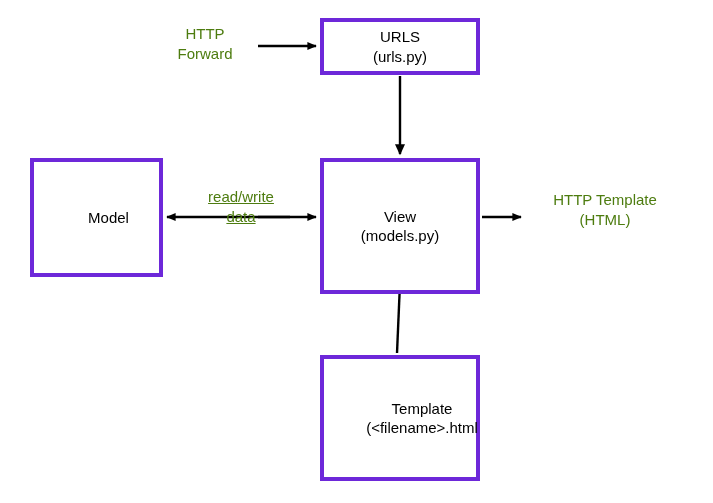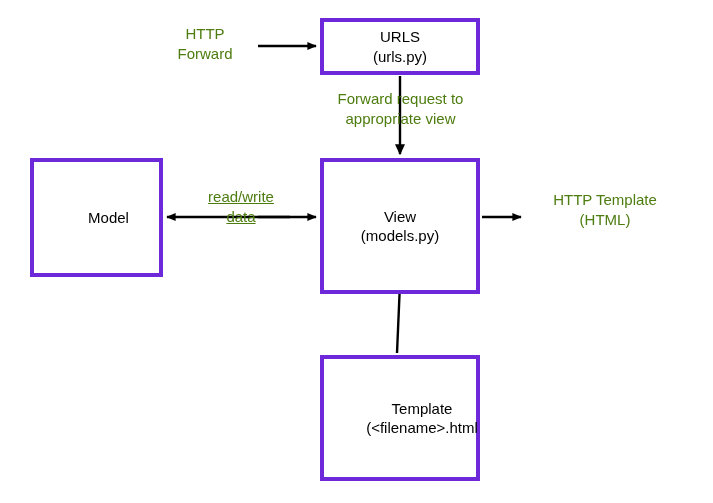--- a/index.html
+++ b/index.html
@@ -115,24 +115,20 @@
   <div class="node" style="left:320px; top:355px; width:160px; height:126px;padding-left:44px;">
     <span class="line1">Template</span>
     <span class="line2">(&lt;filename&gt;.html</span>
   </div>
 
   <div class="label" style="left:160px; top:24px; width:90px;">
     <span class="line1">HTTP</span>
     <span class="line2">Forward</span>
   </div>
 
-  <div class="label" style="left:318px; top:89px; width:165px;">
-    <span class="line1">Forward request to</span>
-    <span class="line2">appropriate view</span>
-  </div>
 
   <div class="label" style="left:196px; top:187px; width:90px;text-decoration:underline;">
     <span class="line1">read/write</span>
     <span class="line2">data</span>
   </div>
 
   <div class="label" style="left:525px; top:190px; width:160px;">
     <span class="line1">HTTP Template</span>
     <span class="line2">(HTML)</span>
   </div>

